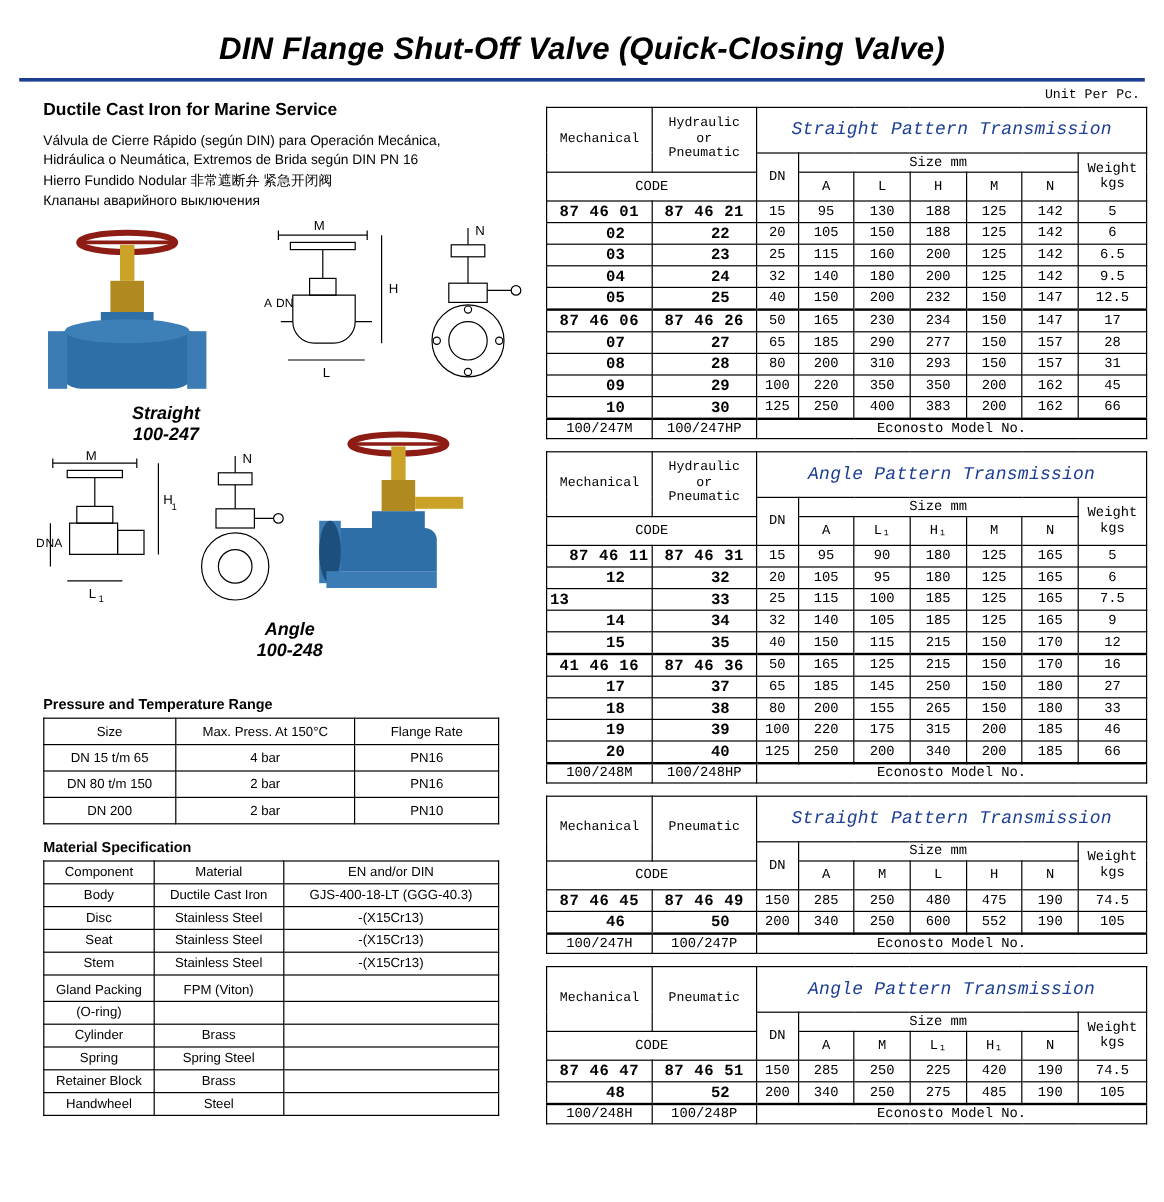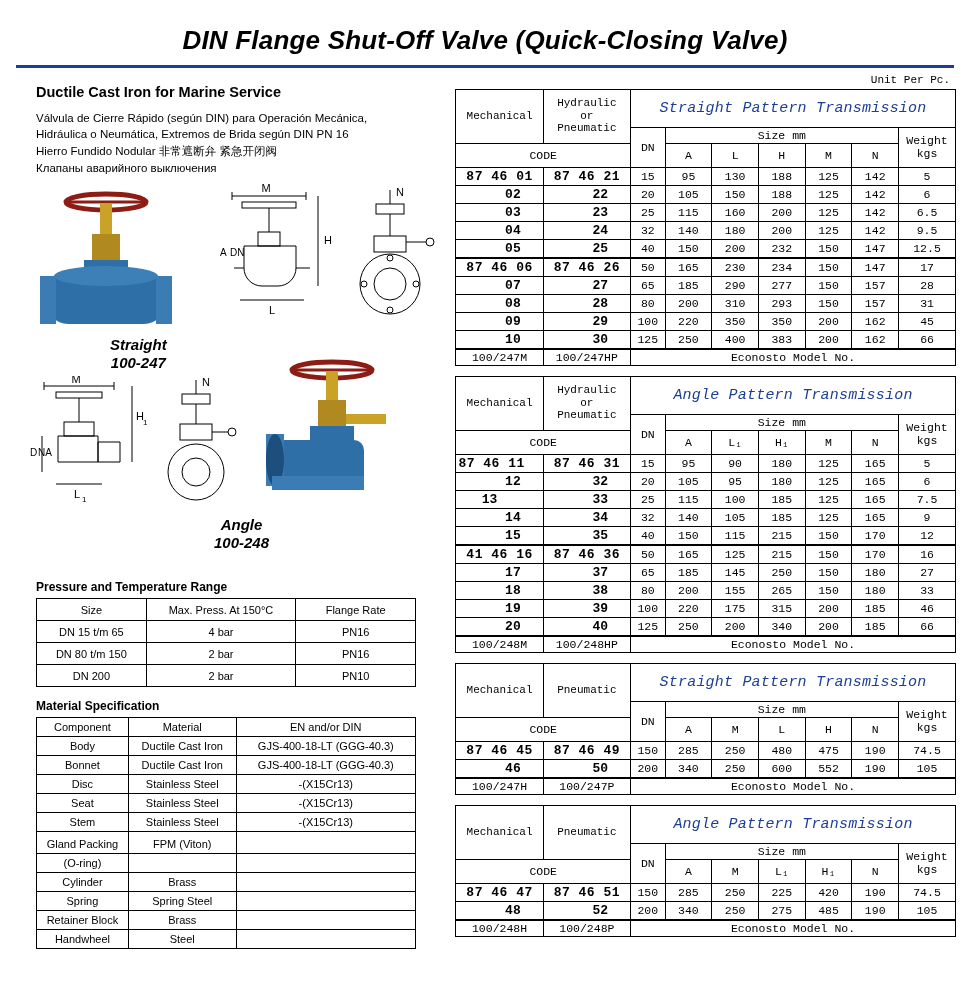--- a/index.html
+++ b/index.html
@@ -233,25 +233,20 @@
             <th style="width:180px;text-align:center">EN and/or DIN</th>
           </tr>
         </thead>
         <tbody id="material-body">
           <tr>
               <td>Body</td>
               <td>Ductile Cast Iron</td>
               <td>GJS-400-18-LT (GGG-40.3)</td>
             </tr>
           <tr>
-              <td>Bonnet</td>
-              <td>Ductile Cast Iron</td>
-              <td>GJS-400-18-LT (GGG-40.3)</td>
-            </tr>
-          <tr>
               <td>Disc</td>
               <td>Stainless Steel</td>
               <td>-(X15Cr13)</td>
             </tr>
           <tr>
               <td>Seat</td>
               <td>Stainless Steel</td>
               <td>-(X15Cr13)</td>
             </tr>
           <tr>
@@ -447,21 +442,21 @@
               </tr>
               <tr>
                 <th colspan="2" style="height:24px">CODE</th>
                 <th style="width:46px">A</th>
                 <th style="width:46px">L₁</th>
                 <th style="width:46px">H₁</th>
                 <th style="width:46px">M</th>
                 <th style="width:46px">N</th>
               </tr>
               <tr>
-                <td class="codecell" style="text-align:left;padding-right:2px">87 46 11</td>
+                <td class="codecell" style="text-align:right;padding-right:2px">87 46 11</td>
                 <td class="codecell" style="text-align:center;padding-right:2px">87 46 31</td>
                 <td>15</td>
                 <td>95</td>
                 <td>90</td>
                 <td>180</td>
                 <td>125</td>
                 <td>165</td>
                 <td>5</td>
               </tr>
               <tr>
@@ -469,21 +464,21 @@
                 <td class="code-sub" style="text-align:right;padding-right:22px">32</td>
                 <td>20</td>
                 <td>105</td>
                 <td>95</td>
                 <td>180</td>
                 <td>125</td>
                 <td>165</td>
                 <td>6</td>
               </tr>
               <tr>
-                <td class="code-sub" style="text-align:center;padding-right:22px">13</td>
+                <td class="code-sub" style="text-align:left;padding-right:22px">13</td>
                 <td class="code-sub" style="text-align:right;padding-right:22px">33</td>
                 <td>25</td>
                 <td>115</td>
                 <td>100</td>
                 <td>185</td>
                 <td>125</td>
                 <td>165</td>
                 <td>7.5</td>
               </tr>
               <tr>

